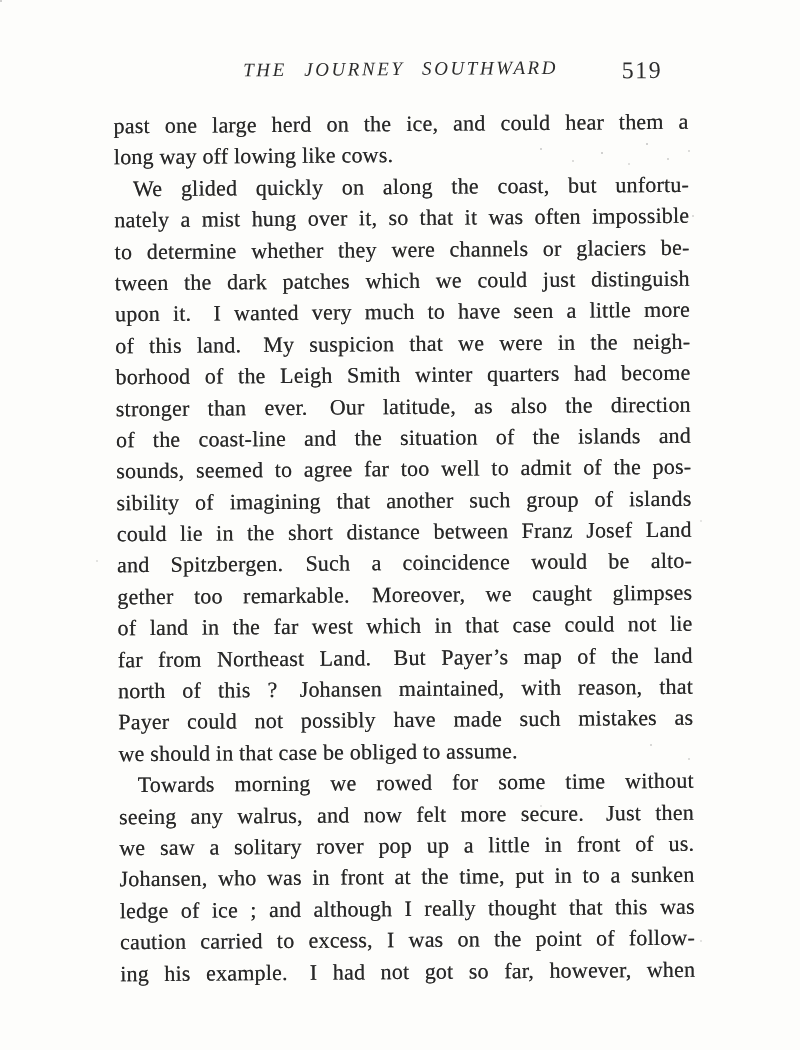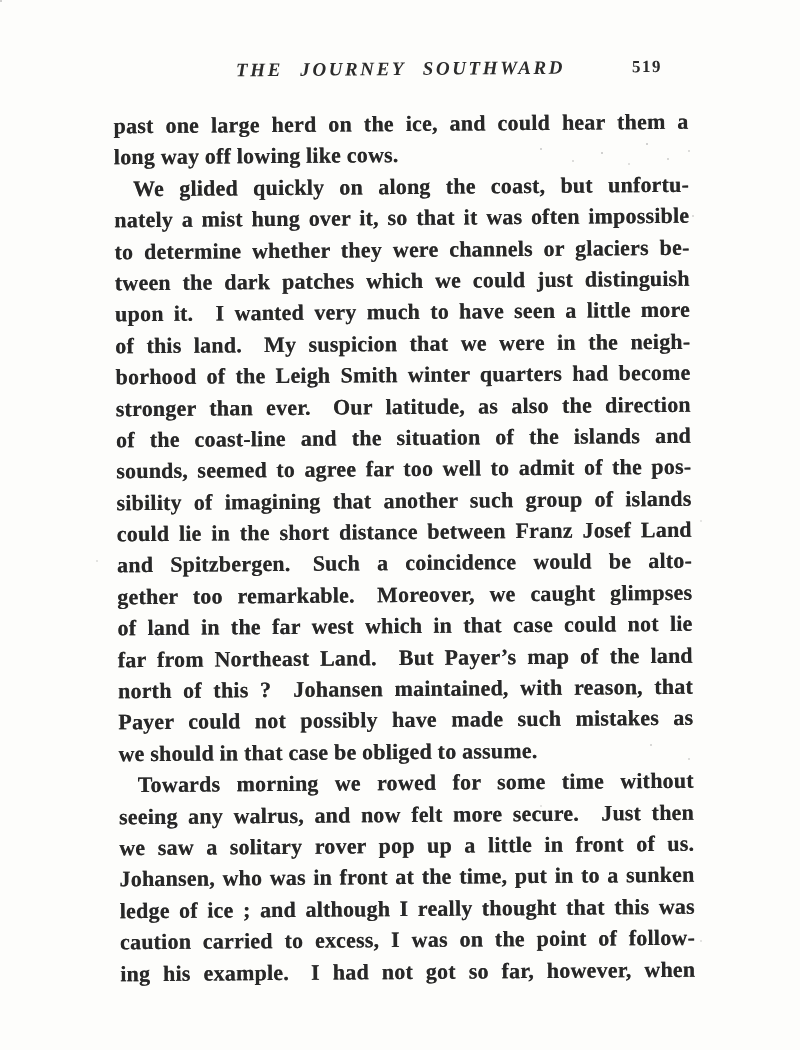--- a/index.html
+++ b/index.html
@@ -7,39 +7,39 @@
     --paper:#fdfdfb;
   }
   html,body{margin:0;padding:0;}
   body{
     width:800px;height:1050px;
     background:var(--paper);
     font-family:"Liberation Serif","DejaVu Serif",serif;
     color:var(--ink);
     overflow:hidden;
   }
-  .page{position:relative;width:800px;height:1028px;font-weight:bold;}
+  .page{position:relative;width:800px;height:1028px;}
   .content{
     position:absolute;left:113px;top:58px;width:575px;
     transform:rotate(-0.45deg);
     transform-origin:50% 0;
   }
   .running-head{
     position:relative;height:30px;
     text-align:center;
     font-style:italic;
     font-size:19px;
     letter-spacing:2.6px;
     word-spacing:10px;
     color:#2c2c2c;
   }
   .rh-page{
     position:absolute;right:26px;top:1px;
     font-style:normal;
-    font-size:17px;
+    font-size:24px;
     letter-spacing:1.5px;
     word-spacing:normal;
   }
   .body-text{
     margin-top:20px;
     font-size:22px;
     line-height:31.4px;
     letter-spacing:0.2px;
     text-shadow:0.25px 0 0 rgba(40,40,40,0.75);
   }

